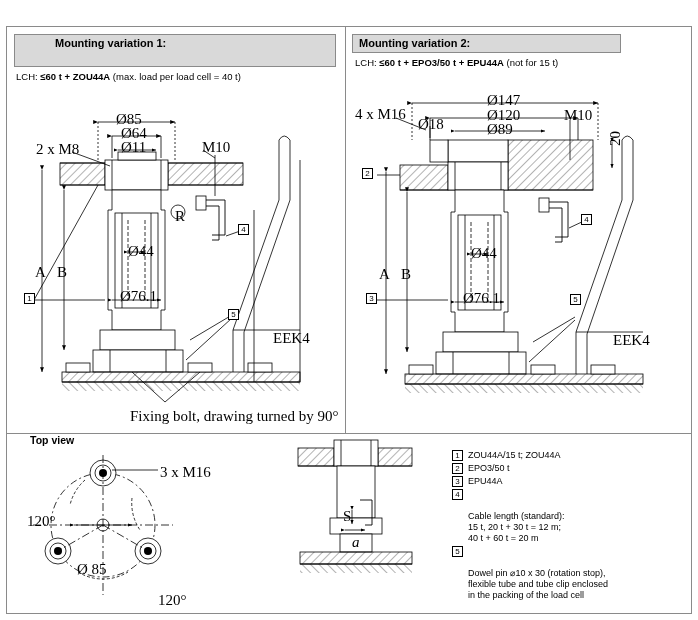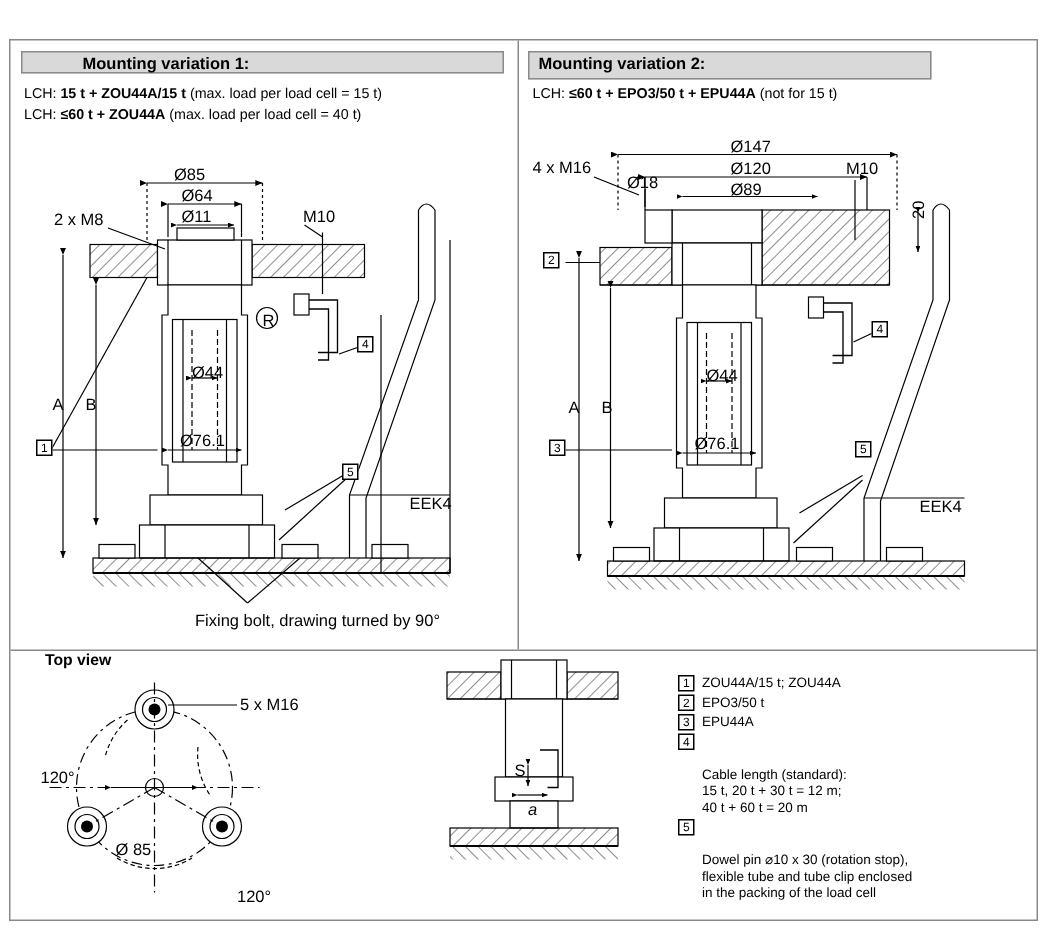--- a/index.html
+++ b/index.html
@@ -40,28 +40,28 @@
 
   
   .panel-hd{
     position:absolute;
     background:#d9d9d9;
     border:1px solid #8a8a8a;
     box-sizing:border-box;
     font-weight:bold;font-size:11px;
     padding:2px 0 0 6px;
   }
-  #hd1{left:14px;top:34px;width:322px;height:15px;padding-left:40px;}
+  #hd1{left:14px;top:34px;width:322px;height:33px;padding-left:40px;}
   #hd2{left:352px;top:34px;width:269px;height:19px;}
 
   .sub{position:absolute;font-size:9.5px;white-space:nowrap;}
   .sub b{font-weight:bold;}
 
   
-  .lbl{position:absolute;font-size:11px;white-space:nowrap;}
+  .lbl{position:absolute;font-size:15px;white-space:nowrap;font-family:Liberation Serif, serif;}
   .box-num{
     position:absolute;width:11px;height:11px;
     border:1px solid #000;box-sizing:border-box;
     font-size:8px;line-height:9px;text-align:center;
     background:#fff;
   }
   svg{position:absolute;left:0;top:0;overflow:visible;}
 
   
   .legend{position:absolute;left:452px;top:450px;width:236px;}
@@ -79,25 +79,20 @@
   <div class="vdiv"></div>
   <div class="hdiv"></div>
 
   <div class="panel-hd" id="hd1">
     <span>Mounting variation 1:</span>
   </div>
   <div class="panel-hd" id="hd2">
     <span>Mounting variation 2:</span>
   </div>
 
-  <div class="sub" style="left:16px;top:57px;">
-    <span>LCH:</span>
-    <b>15 t + ZOU44A/15 t</b>
-    <span>(max. load per load cell = 15 t)</span>
-  </div>
   <div class="sub" style="left:16px;top:71px;">
     <span>LCH:</span>
     <b>≤60 t + ZOU44A</b>
     <span>(max. load per load cell = 40 t)</span>
   </div>
 
   <div class="sub" style="left:355px;top:57px;">
     <span>LCH:</span>
     <b>≤60 t + EPO3/50 t + EPU44A</b>
     <span>(not for 15 t)</span>
@@ -343,21 +338,21 @@
   <div class="lbl" style="left:379px;top:266px;">A</div>
   <div class="lbl" style="left:401px;top:266px;">B</div>
   <div class="lbl" style="left:613px;top:332px;">EEK4</div>
 
   <div class="box-num" style="left:362px;top:168px;">2</div>
   <div class="box-num" style="left:366px;top:293px;">3</div>
   <div class="box-num" style="left:581px;top:214px;">4</div>
   <div class="box-num" style="left:570px;top:294px;">5</div>
 
   <div class="topview-title">Top view</div>
-  <div class="lbl" style="left:160px;top:464px;">5 x M16</div>
+  <div class="lbl" style="left:160px;top:464px;">3 x M16</div>
   <div class="lbl" style="left:77px;top:513px;margin-top:48px;">Ø 85</div>
   <div class="lbl" style="left:27px;top:513px;">120°</div>
   <div class="lbl" style="left:158px;top:592px;">120°</div>
 
   <div class="lbl" style="left:343px;top:508px;">S</div>
   <div class="lbl" style="left:352px;top:534px;font-style:italic;">a</div>
 
   <div class="legend">
     <div class="legend-row">
       <span class="box-num">1</span>

